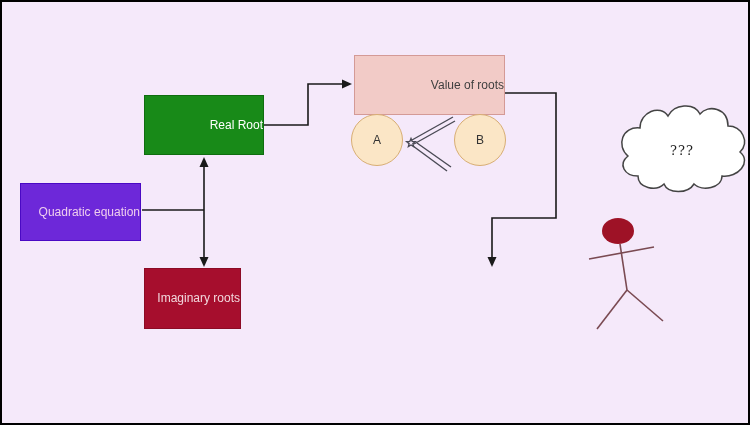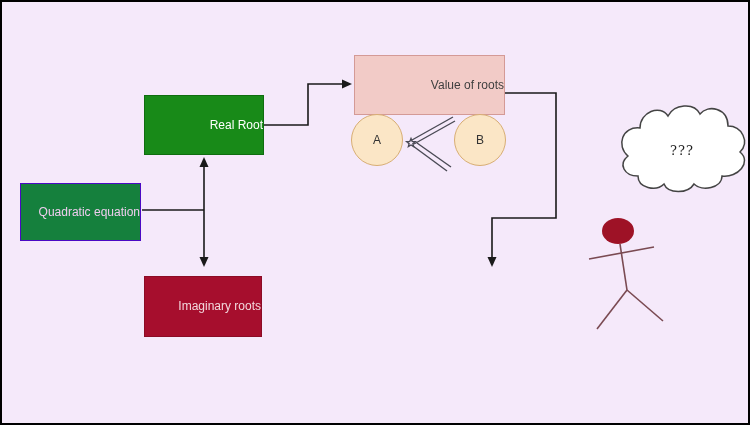--- a/index.html
+++ b/index.html
@@ -10,21 +10,21 @@
     font-family:"Liberation Sans", sans-serif;
   }
   .layer { position:absolute; left:0; top:0; width:750px; height:425px; }
   .node {
     position:absolute; border:1px solid; box-sizing:border-box;
     display:flex; align-items:center; justify-content:flex-end;
     font-size:12px; text-align:center; line-height:1.2;
   }
   #n-quadratic { left:20px;  top:183px; width:121px; height:58px; }
   #n-real      { left:144px; top:95px;  width:120px; height:60px; }
-  #n-imag      { left:144px; top:276px; width:118px; height:61px; }
+  #n-imag      { left:144px; top:268px; width:97px; height:61px; }
   #n-value     { left:354px; top:55px;  width:151px; height:60px; }
   #n-range     { left:430px; top:269px; width:150px; height:58px; }
   .circle {
     position:absolute; width:52px; height:52px; border-radius:50%;
     border:1px solid; box-sizing:border-box;
     display:flex; align-items:center; justify-content:center; font-size:12px;
   }
   #c-a { left:351px; top:114px; }
   #c-b { left:454px; top:114px; }
   .cloud-label {
@@ -80,21 +80,21 @@
       <g fill="none" stroke-width="1.6" stroke="#7a4a52">
         <line x1="620" y1="244" x2="627" y2="290"></line>
         <line x1="589" y1="259" x2="654" y2="247"></line>
         <line x1="627" y1="290" x2="597" y2="329"></line>
         <line x1="627" y1="290" x2="663" y2="321"></line>
       </g>
       <ellipse cx="618" cy="231" rx="16" ry="13" stroke-width="1.5" fill="#9e1226"></ellipse>
     </g>
   </svg>
 
-  <div class="node" id="n-quadratic" style="background: #15803d; border-color: rgb(74, 9, 196); color: rgb(238, 205, 238);">
+  <div class="node" id="n-quadratic" style="background: #6d28d9; border-color: rgb(74, 9, 196); color: rgb(238, 205, 238);">
     <span>Quadratic equation</span>
   </div>
 
   <div class="node" id="n-real" style="background: rgb(24, 138, 24); border-color: rgb(15, 109, 15); color: rgb(255, 255, 255);">
     <span>Real Root</span>
   </div>
 
   <div class="node" id="n-imag" style="background: rgb(166, 14, 45); border-color: rgb(140, 11, 37); color: rgb(242, 215, 220);">
     <span>Imaginary roots</span>
   </div>

